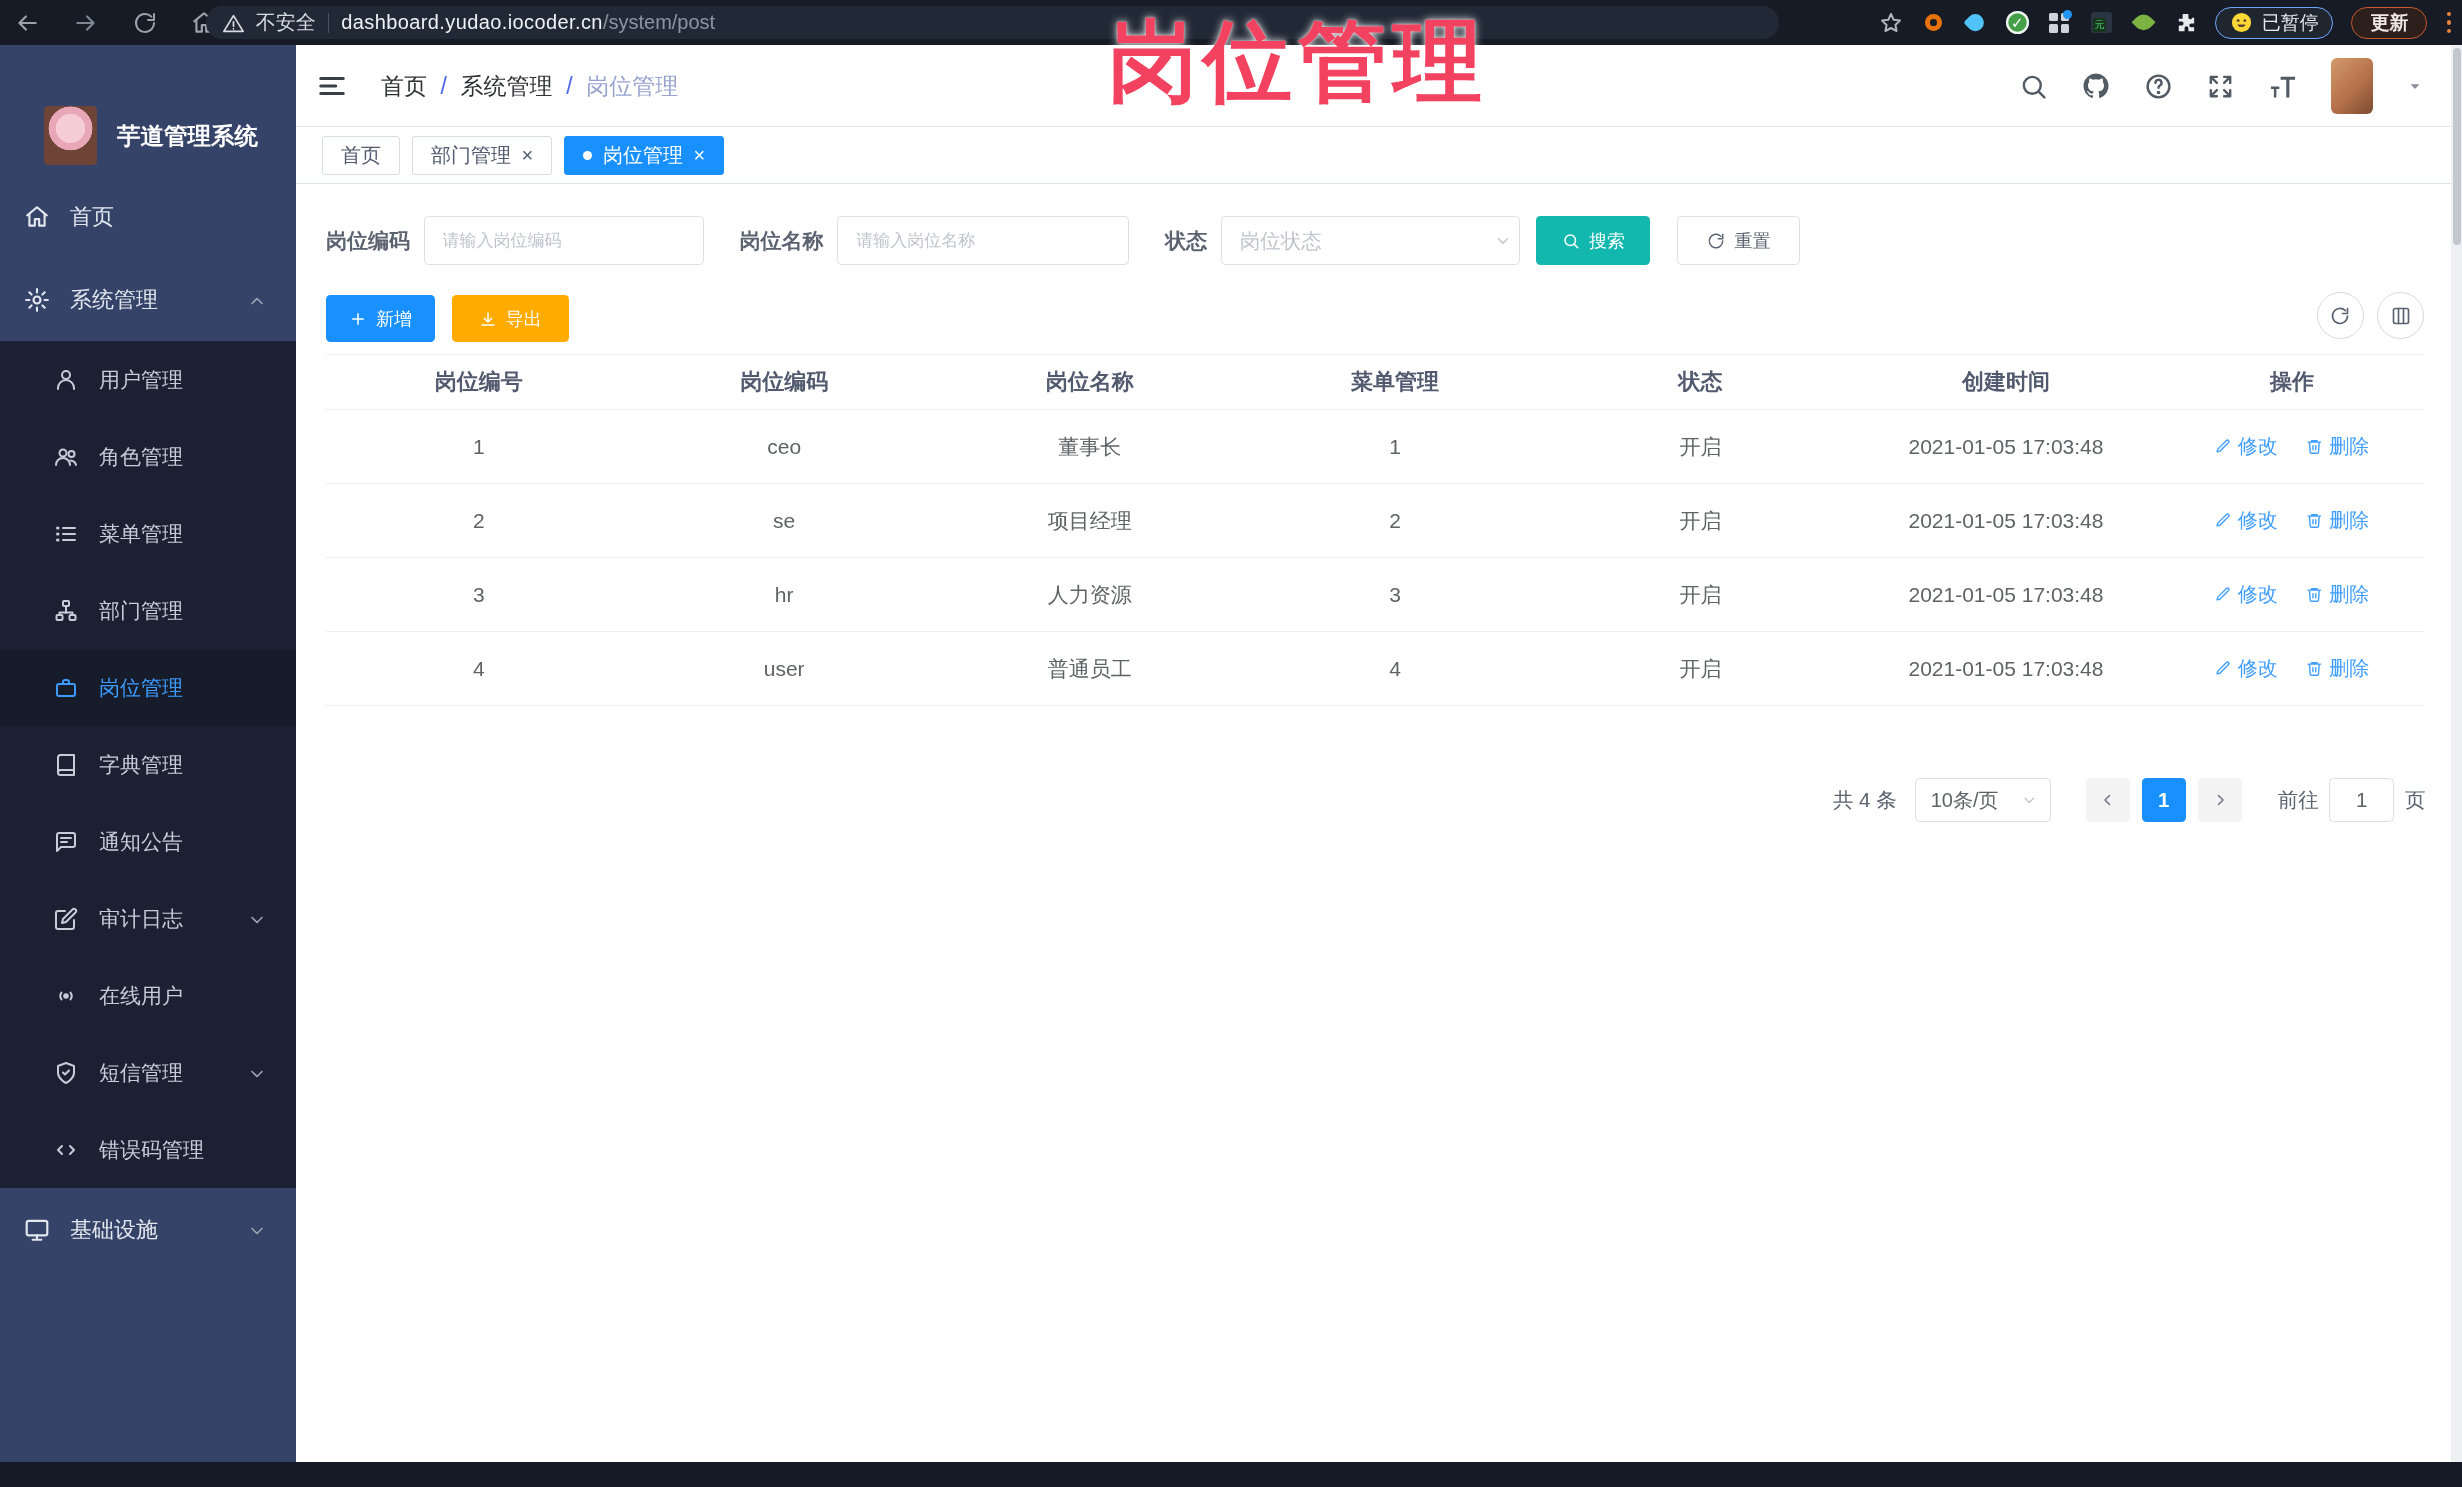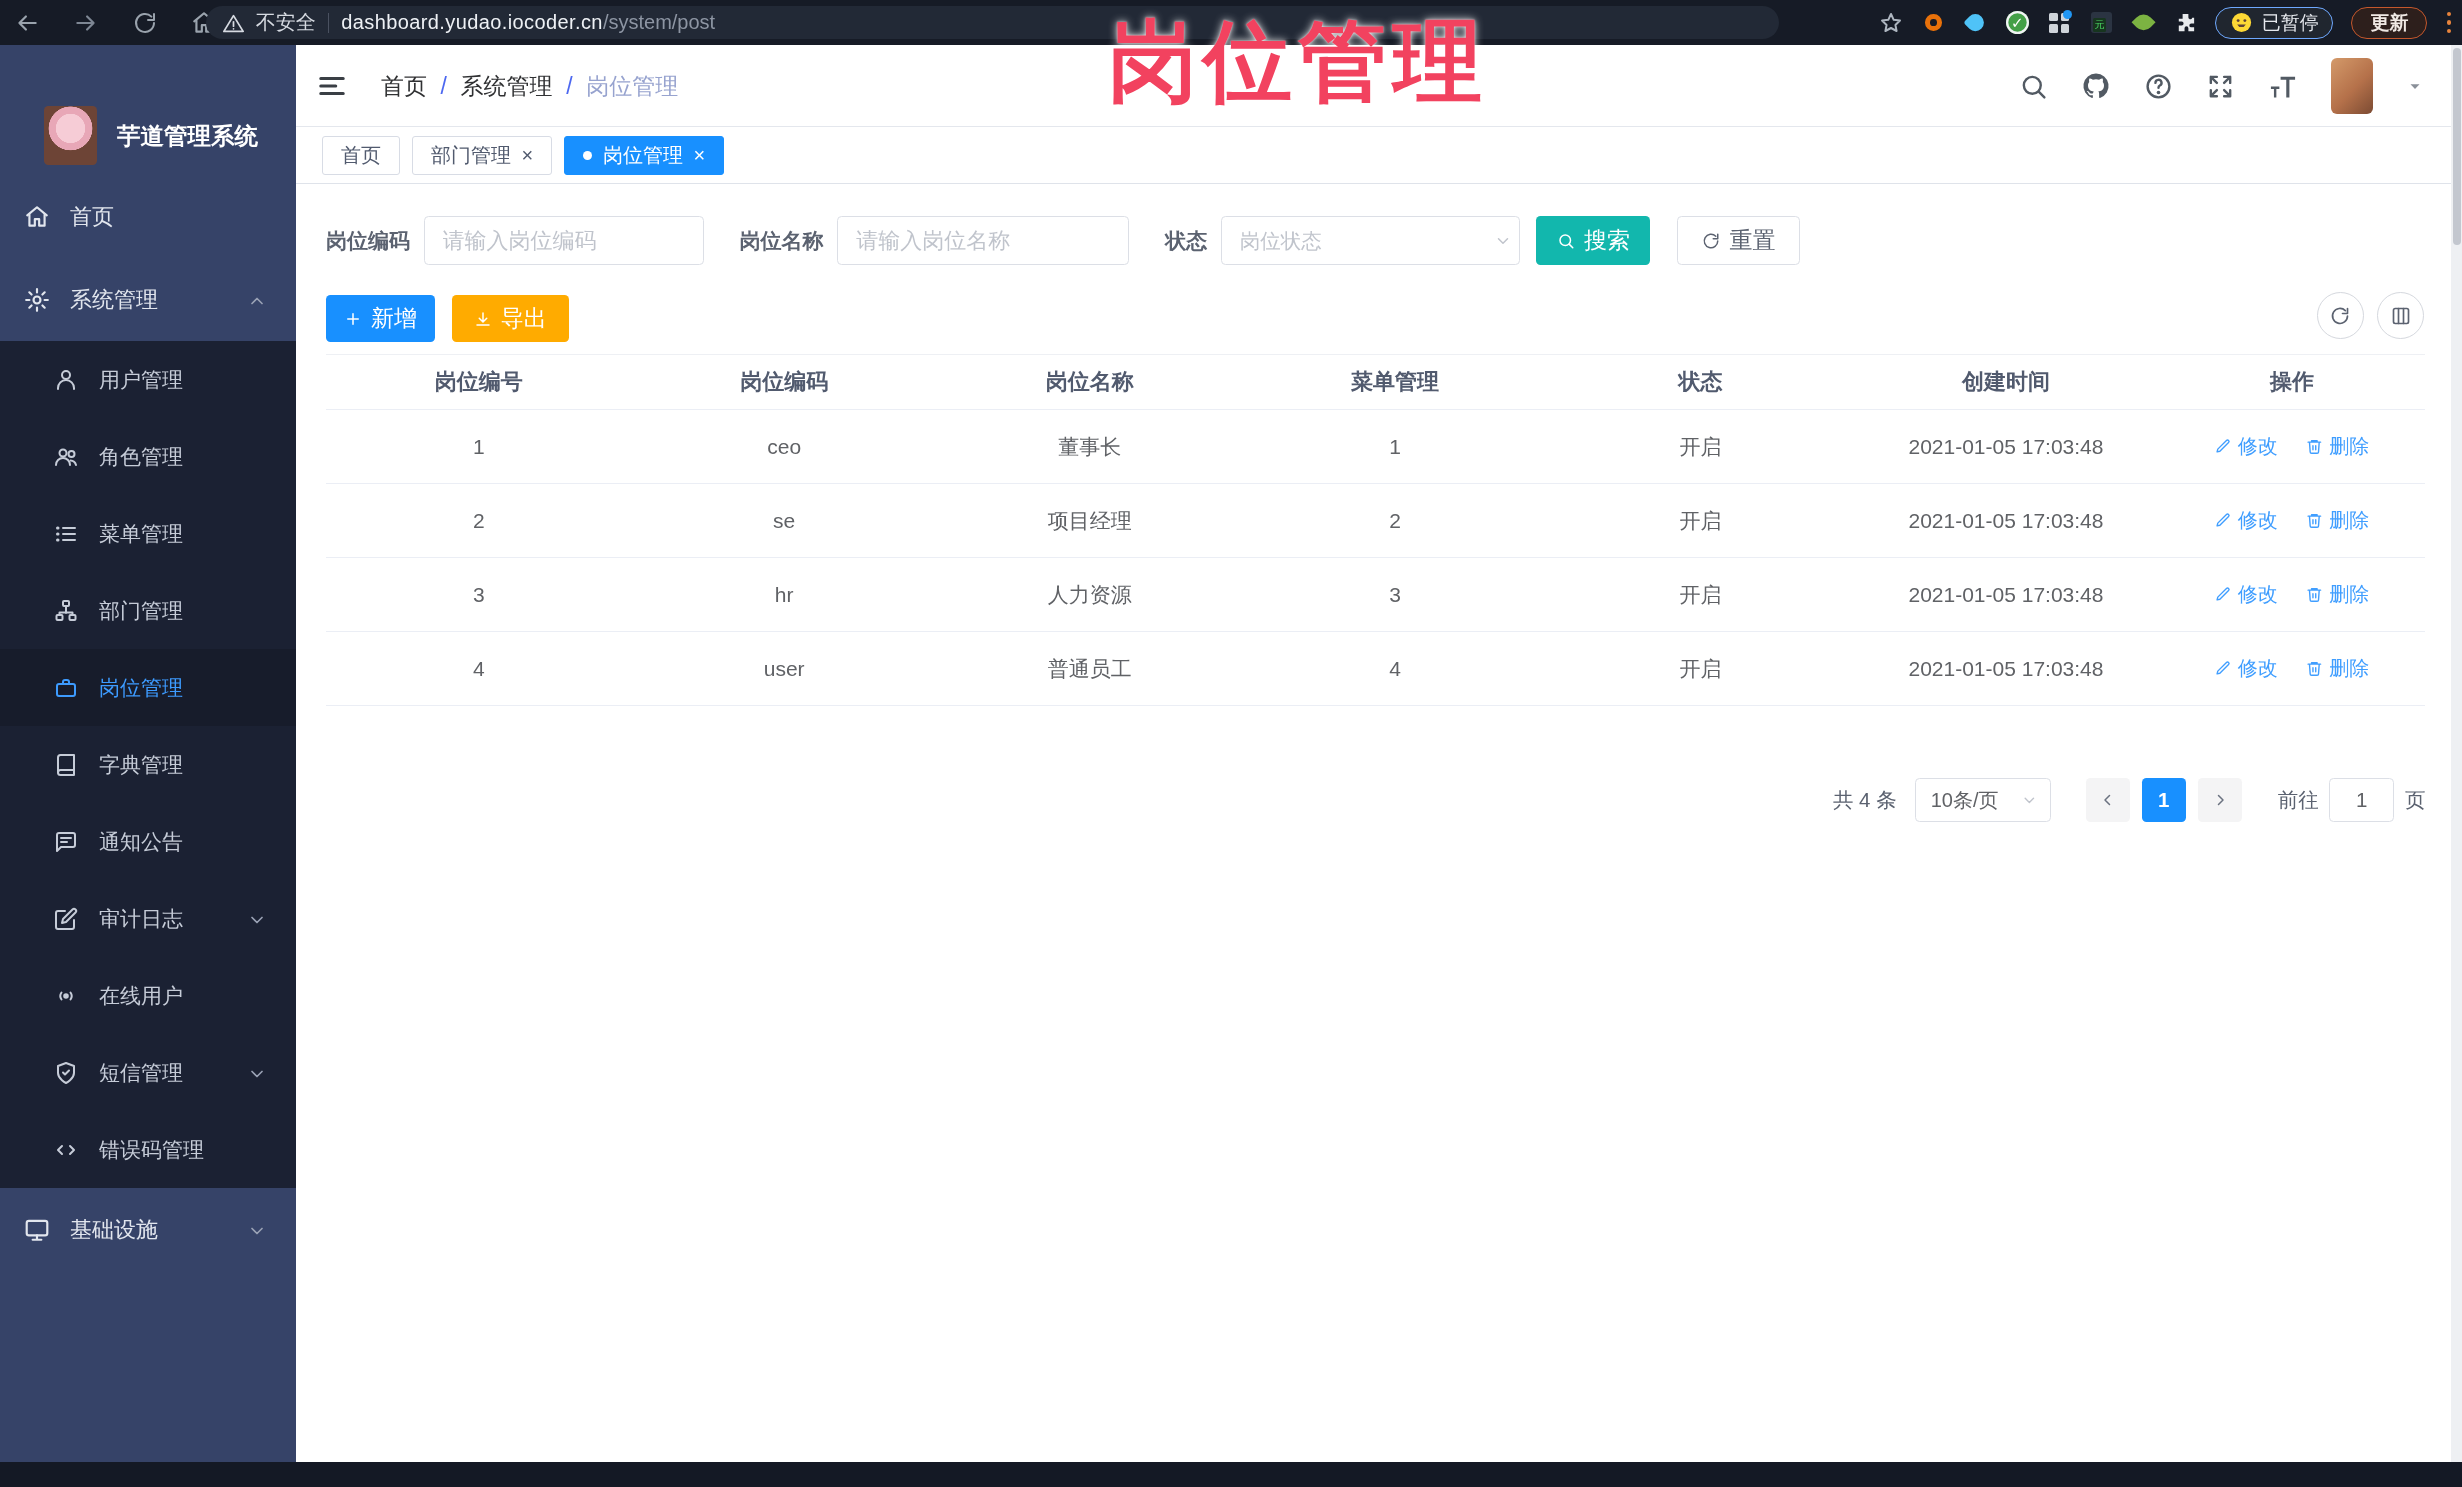--- a/index.html
+++ b/index.html
@@ -63,25 +63,25 @@
   .tab { height:39px; padding:0 18px; border:0.8px solid #d8dce5; border-radius:3px; background:#fff; color:#515a6e; font-size:20px; display:flex; align-items:center; gap:10.6px; cursor:pointer; }
   .tab.active { background:#1890ff; border-color:#1890ff; color:#fff; }
   .tab .tdot { width:9px; height:9px; border-radius:50%; background:#fff; }
   .tab .tclose { font-size:20px; line-height:1; }
 
   
   .content { position:absolute; left:296px; top:184px; right:10.6px; bottom:26px; background:#fff; }
 
   .filter-row { position:absolute; left:30px; top:32px; display:flex; align-items:center; }
   .flabel { font-size:21px; font-weight:600; color:#5b6270; margin-right:13.6px; white-space:nowrap; }
-  .inp { height:49px; border:0.8px solid #dcdfe6; border-radius:4.5px; font-size:22px; padding:8px 18px; color:#606266; background:#fff; outline:none; }
+  .inp { height:49px; border:0.8px solid #dcdfe6; border-radius:4.5px; font-size:17px; padding:8px 18px; color:#606266; background:#fff; outline:none; }
   .inp::placeholder { color:#c0c4cc; }
   .sel { height:49px; border:0.8px solid #dcdfe6; border-radius:4.5px; display:flex; align-items:center; justify-content:space-between; padding:0 7px 0 18px; font-size:20.5px; color:#c0c4cc; background:#fff; cursor:pointer; }
   .gap48 { width:36px; }
-  .btn { height:49px; border-radius:4.5px; display:flex; align-items:center; justify-content:center; gap:9px; font-size:23px; cursor:pointer; border:none; }
+  .btn { height:49px; border-radius:4.5px; display:flex; align-items:center; justify-content:center; gap:9px; font-size:18px; cursor:pointer; border:none; }
   .btn-search { width:114px; background:#12b7ad; color:#fff; margin-left:16.7px; }
   .btn-reset { width:123px; background:#fff; color:#5b6270; border:0.8px solid #dcdfe6; margin-left:27px; }
 
   .toolbar { position:absolute; left:30px; top:111px; display:flex; align-items:center; gap:16.7px; }
   .btn-add { width:109px; height:47px; background:#1890ff; color:#fff; }
   .btn-export { width:117px; height:47px; background:#ffab00; color:#fff; }
   .table-tools { position:absolute; right:27px; top:108px; display:flex; gap:13.6px; }
   .circ { width:47px; height:47px; border-radius:50%; border:0.8px solid #d5d8de; color:#5b6270; display:flex; align-items:center; justify-content:center; background:#fff; cursor:pointer; }
 
   .tablewrap { position:absolute; left:30px; right:26px; top:170px; }

